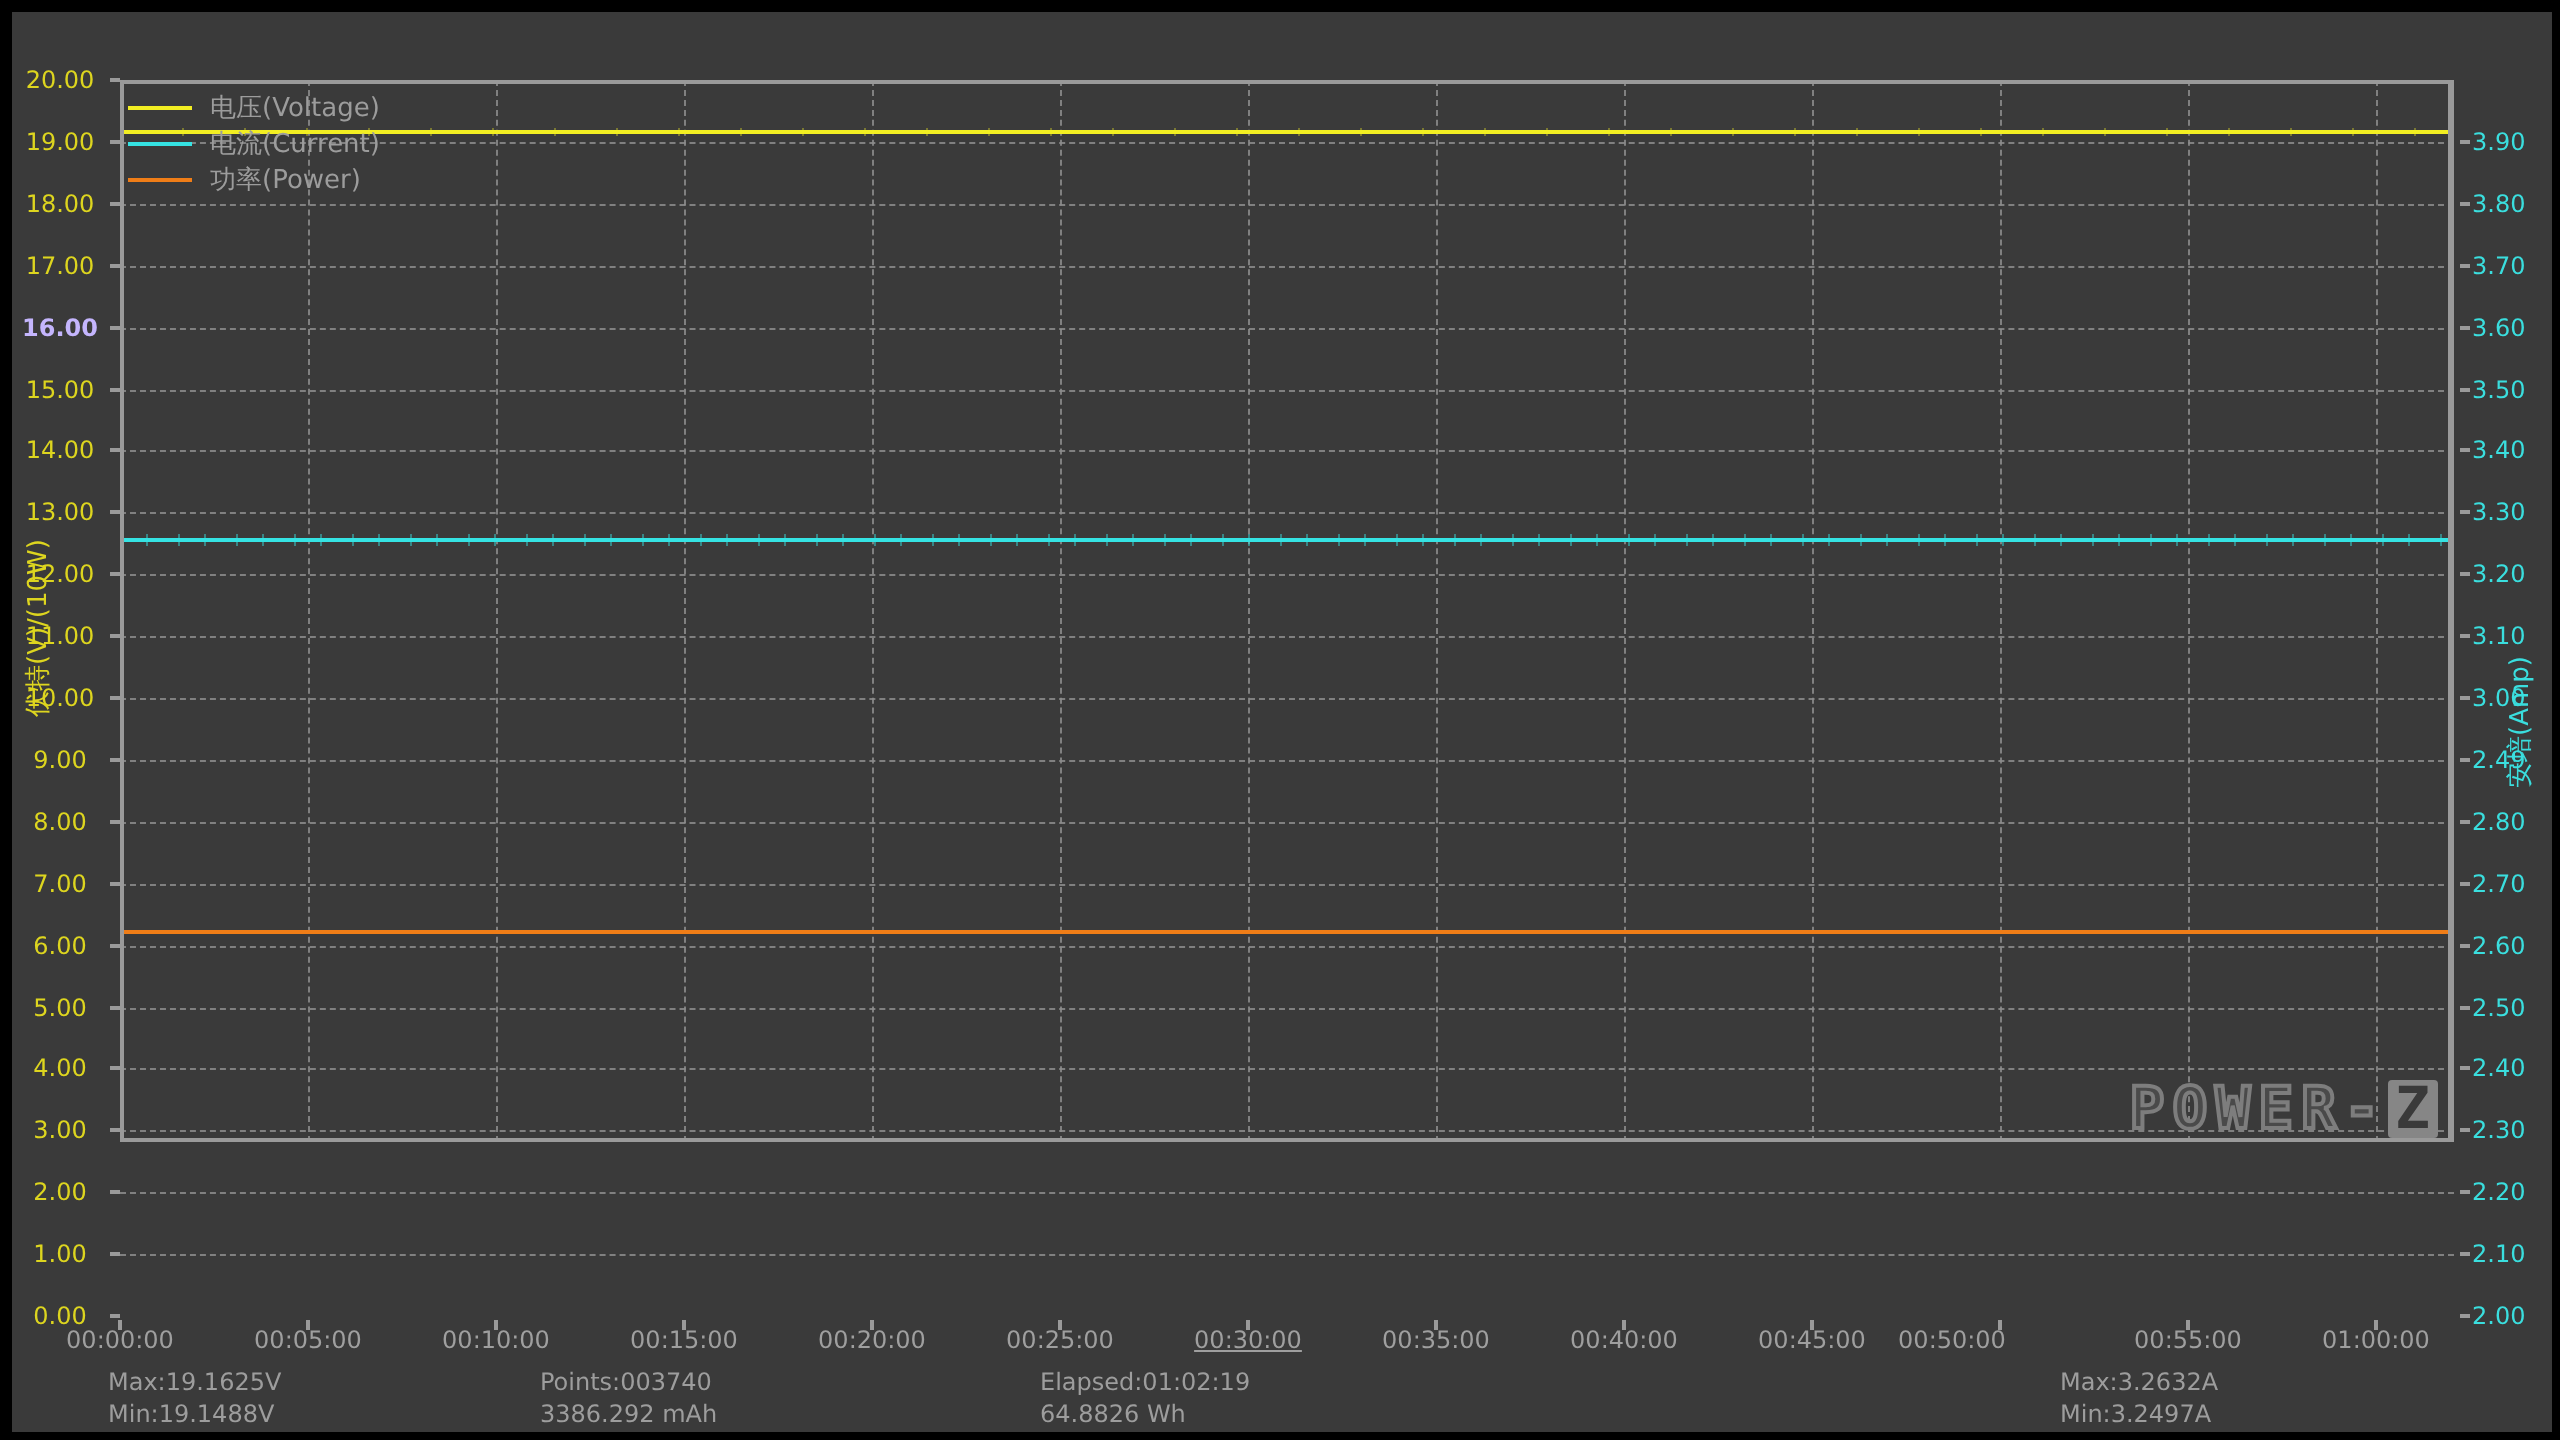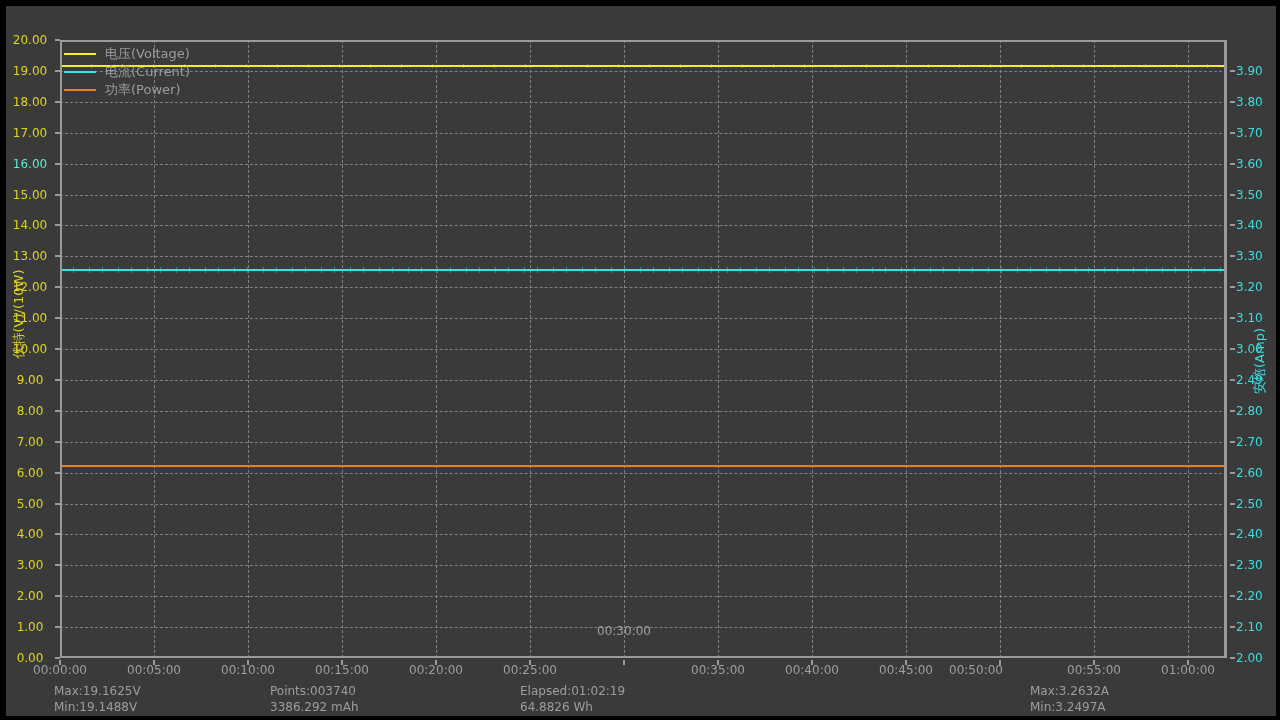--- a/index.html
+++ b/index.html
@@ -1,21 +1,21 @@
 <!DOCTYPE html>
 <html><head>
 <meta charset="utf-8">
 <style>
   * { margin:0; padding:0; box-sizing:content-box; }
   html,body { width:1280px; height:720px; background:#000; overflow:hidden;
               font-family:"DejaVu Sans","Liberation Sans",sans-serif; }
   #panel { position:absolute; left:6px; top:6px; width:1270px; height:710px;
            background:#3a3a3a; }
   
-  #plot { position:absolute; left:54px; top:34px; width:1167px; height:618px; }
+  #plot { position:absolute; left:54px; top:34px; width:1167px; height:531px; }
   #plot-frame { position:absolute; inset:0; border:2px solid #9a9a9a;
                 border-right-width:3px; pointer-events:none; }
   .grid-h { position:absolute; left:0; width:100%; height:0;
             border-top:1px dashed #8d8d8d; opacity:.85; }
   .grid-v { position:absolute; top:0; height:100%; width:0;
             border-left:1px dashed #8d8d8d; opacity:.85; }
   .tick { position:absolute; background:#9a9a9a; }
   .tick.left  { width:5px; height:2px; }
   .tick.right { width:5px; height:2px; }
   .tick.bottom{ width:2px; height:5px; }
@@ -110,32 +110,33 @@
         <div class="legend-row">
           <div class="legend-swatch" style="background: rgb(53, 227, 227);"></div>
           <div class="legend-label">电流(Current)</div>
         </div>
         <div class="legend-row">
           <div class="legend-swatch" style="background: rgb(239, 125, 23);"></div>
           <div class="legend-label">功率(Power)</div>
         </div>
       </div>
 
+    <div id="watermark"><span>POWER-</span><span class="z-box">Z</span></div>
   </div>
 
   <div id="axis-labels">
       <div class="axis-label left" style="left: 0px; top: 27px; color: rgb(221, 213, 31);">20.00</div>
       <div class="tick left" style="left: 49px; top: 33px;"></div>
       <div class="axis-label left" style="left: 0px; top: 57.9px; color: rgb(221, 213, 31);">19.00</div>
       <div class="tick left" style="left: 49px; top: 63.9px;"></div>
       <div class="axis-label left" style="left: 0px; top: 88.8px; color: rgb(221, 213, 31);">18.00</div>
       <div class="tick left" style="left: 49px; top: 94.8px;"></div>
       <div class="axis-label left" style="left: 0px; top: 119.7px; color: rgb(221, 213, 31);">17.00</div>
       <div class="tick left" style="left: 49px; top: 125.7px;"></div>
-      <div class="axis-label left" style="left: 0px; top: 150.6px; color: #5eead4;">16.00</div>
+      <div class="axis-label left" style="left: 0px; top: 150.6px; color: #c4b5fd; font-weight: bold;">16.00</div>
       <div class="tick left" style="left: 49px; top: 156.6px;"></div>
       <div class="axis-label left" style="left: 0px; top: 181.5px; color: rgb(221, 213, 31);">15.00</div>
       <div class="tick left" style="left: 49px; top: 187.5px;"></div>
       <div class="axis-label left" style="left: 0px; top: 212.4px; color: rgb(221, 213, 31);">14.00</div>
       <div class="tick left" style="left: 49px; top: 218.4px;"></div>
       <div class="axis-label left" style="left: 0px; top: 243.3px; color: rgb(221, 213, 31);">13.00</div>
       <div class="tick left" style="left: 49px; top: 249.3px;"></div>
       <div class="axis-label left" style="left: 0px; top: 274.2px; color: rgb(221, 213, 31);">12.00</div>
       <div class="tick left" style="left: 49px; top: 280.2px;"></div>
       <div class="axis-label left" style="left: 0px; top: 305.1px; color: rgb(221, 213, 31);">11.00</div>
@@ -207,21 +208,21 @@
       <div class="axis-label x" style="left: 108px; top: 657px;">00:05:00</div>
       <div class="tick bottom" style="left: 147px; top: 654px;"></div>
       <div class="axis-label x" style="left: 202px; top: 657px;">00:10:00</div>
       <div class="tick bottom" style="left: 241px; top: 654px;"></div>
       <div class="axis-label x" style="left: 296px; top: 657px;">00:15:00</div>
       <div class="tick bottom" style="left: 335px; top: 654px;"></div>
       <div class="axis-label x" style="left: 390px; top: 657px;">00:20:00</div>
       <div class="tick bottom" style="left: 429px; top: 654px;"></div>
       <div class="axis-label x" style="left: 484px; top: 657px;">00:25:00</div>
       <div class="tick bottom" style="left: 523px; top: 654px;"></div>
-      <div class="axis-label x" style="left: 578px; top: 618px;">00:30:00</div>
+      <div class="axis-label x" style="left: 578px; top: 657px; text-decoration: underline;">00:30:00</div>
       <div class="tick bottom" style="left: 617px; top: 654px;"></div>
       <div class="axis-label x" style="left: 672px; top: 657px;">00:35:00</div>
       <div class="tick bottom" style="left: 711px; top: 654px;"></div>
       <div class="axis-label x" style="left: 766px; top: 657px;">00:40:00</div>
       <div class="tick bottom" style="left: 805px; top: 654px;"></div>
       <div class="axis-label x" style="left: 860px; top: 657px;">00:45:00</div>
       <div class="tick bottom" style="left: 899px; top: 654px;"></div>
       <div class="axis-label x" style="left: 930px; top: 657px;">00:50:00</div>
       <div class="tick bottom" style="left: 993px; top: 654px;"></div>
       <div class="axis-label x" style="left: 1048px; top: 657px;">00:55:00</div>

